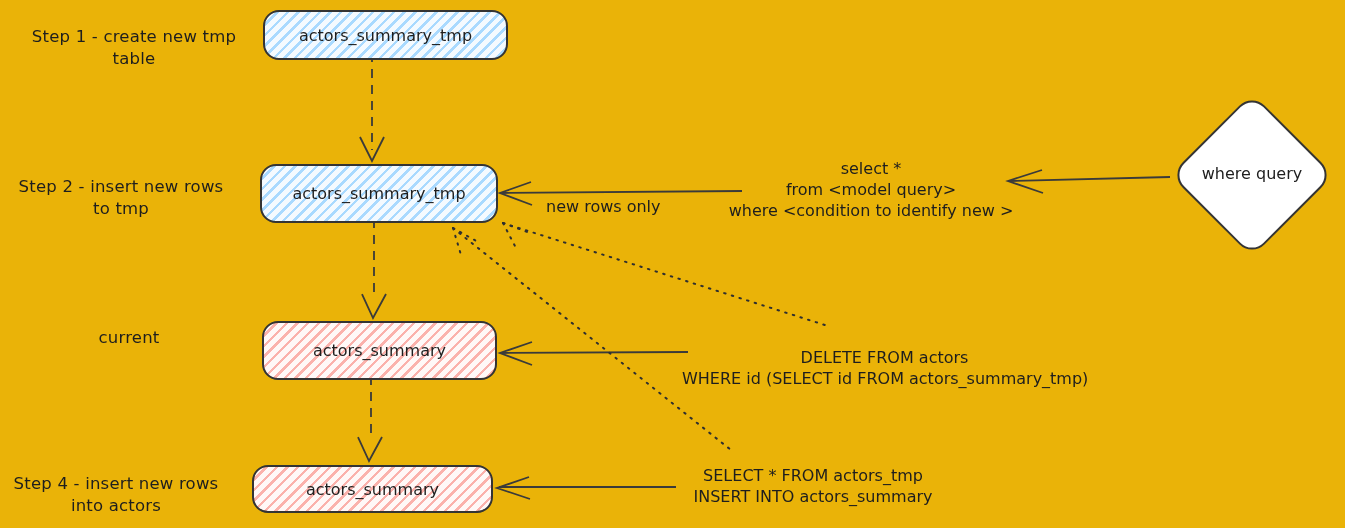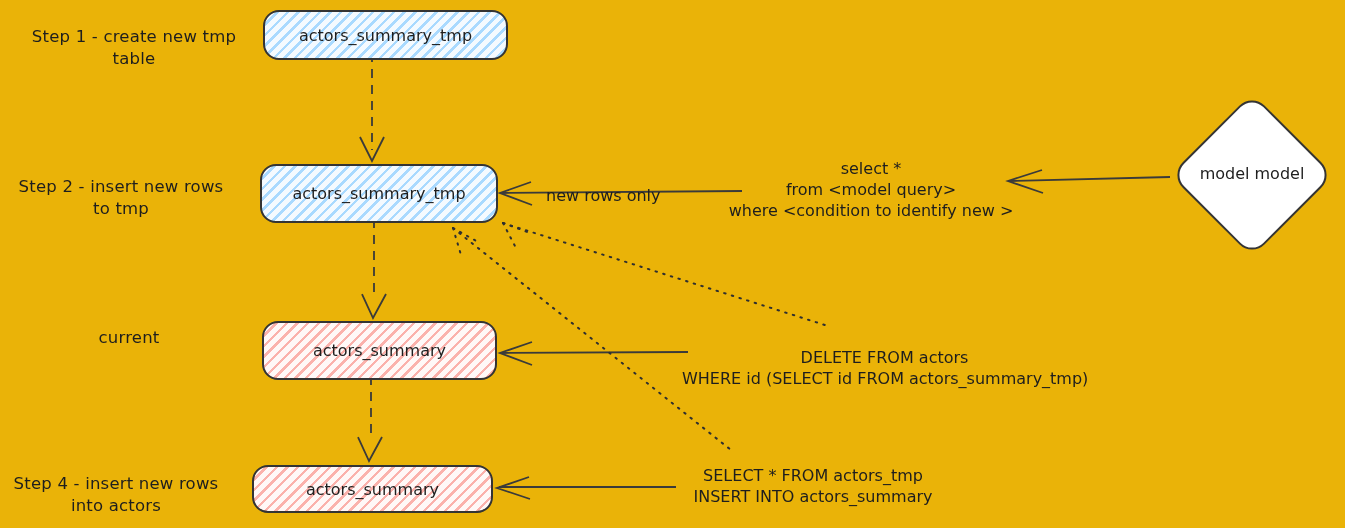--- a/index.html
+++ b/index.html
@@ -151,23 +151,23 @@
 
   <div class="node red" style="left:262px;top:321px;width:235px;height:59px;">
     <span>actors_summary</span>
   </div>
 
   <div class="node red" style="left:252px;top:465px;width:241px;height:48px;">
     <span>actors_summary</span>
   </div>
 
   <div class="diamond-shape"></div>
-  <div class="diamond-label">model model</div>
+  <div class="diamond-label">where query</div>
 
-  <div class="abs small-note" style="left:546px;top:186px;">new rows only</div>
+  <div class="abs small-note" style="left:546px;top:197px;">new rows only</div>
 
   <div class="abs sql-block" style="left:706px;top:142px;width:330px;">
     <div>select *</div>
     <div>from &lt;model query&gt;</div>
     <div>where &lt;condition to identify new &gt;</div>
   </div>
 
   <div class="abs sql-block" style="left:682px;top:331px;width:405px;">
     <div>DELETE FROM actors</div>
     <div>WHERE id (SELECT id FROM actors_summary_tmp)</div>

